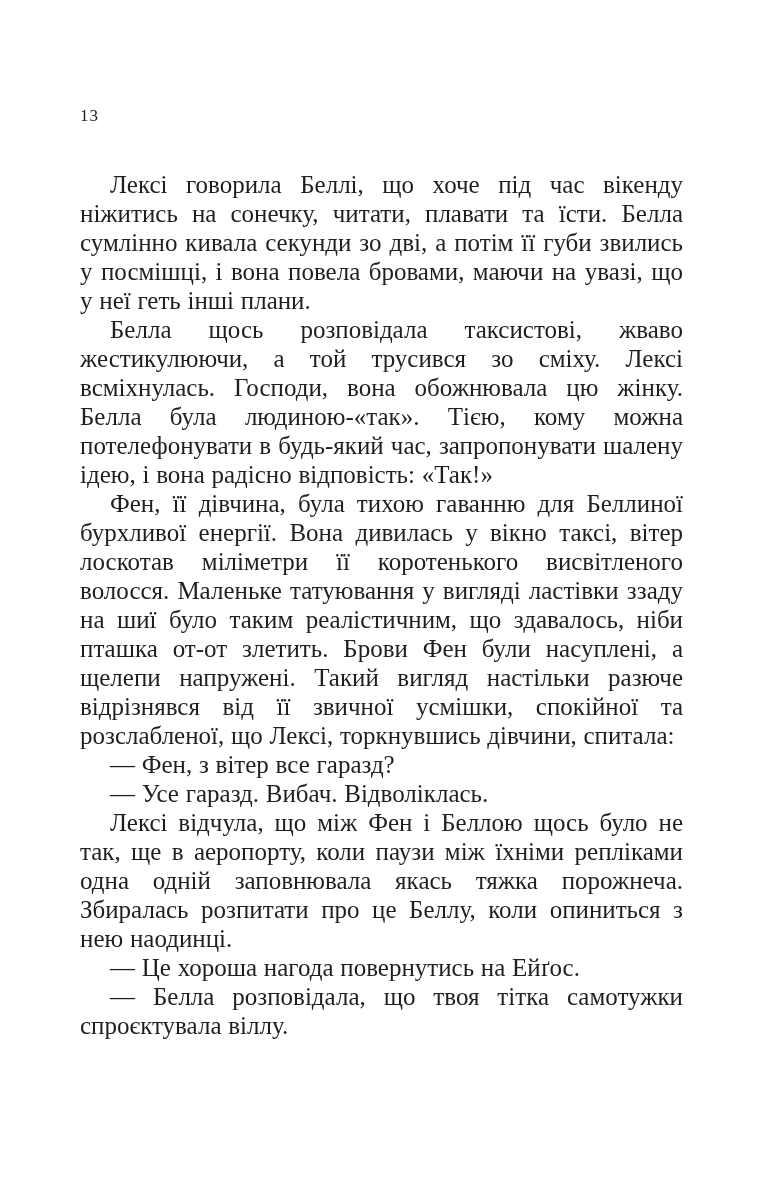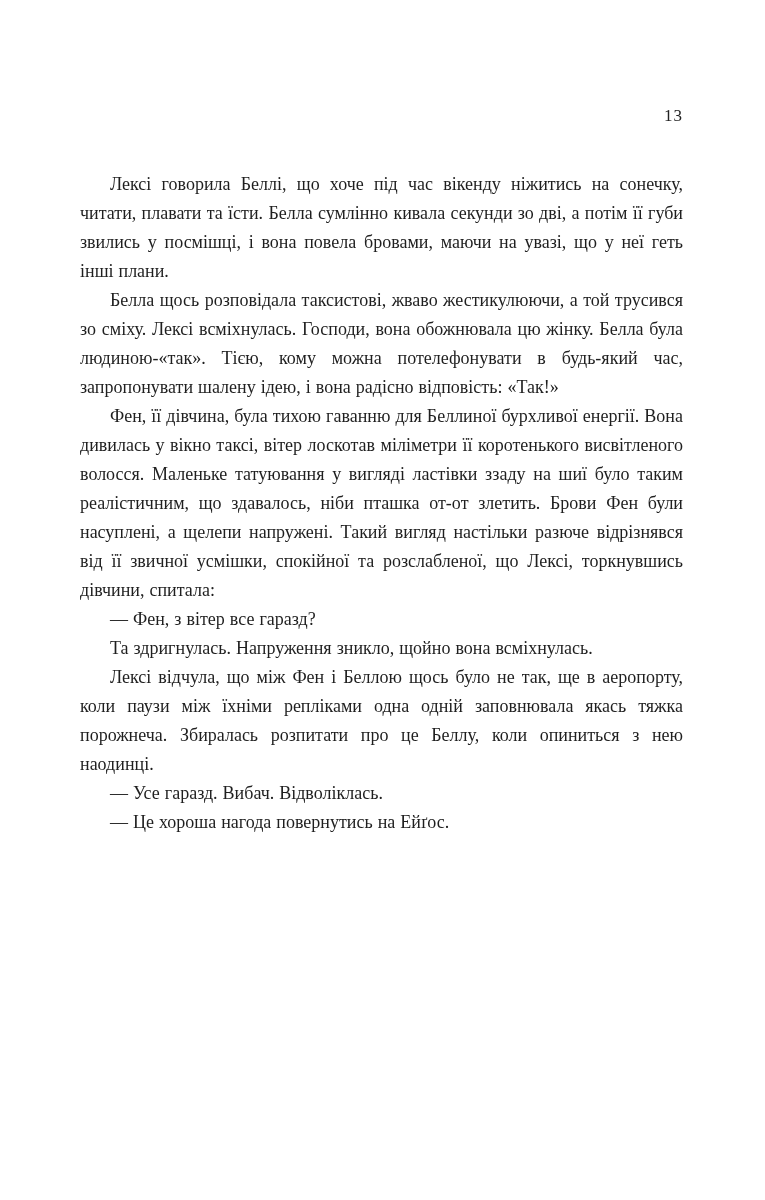--- a/index.html
+++ b/index.html
@@ -17,28 +17,27 @@
   .page {
     position: relative;
     width: 765px;
     height: 1200px;
     background: #ffffff;
     box-sizing: border-box;
     padding: 106px 82px 40px 80px;
     overflow: hidden;
   }
   .page-number {
-    text-align: right;
     font-size: 17px;
     letter-spacing: 1px;
     color: #222222;
     margin: 0 0 44px 0;
   }
   .text-block {
-    font-size: 18px;
+    font-size: 25px;
     line-height: 29px;
     text-align: justify;
     color: #1f1f1f;
   }
   .text-block p {
     margin: 0;
     text-indent: 30px;
     word-spacing: 0.5px;
   }
 </style>
@@ -46,18 +45,18 @@
 <body>
 
 <div class="page">
   <div class="page-number">13</div>
 
   <div class="text-block">
     <p>Лексі говорила Беллі, що хоче під час вікенду ніжитись на сонечку, читати, плавати та їсти. Белла сумлінно кивала секунди зо дві, а потім її губи звились у посмішці, і вона повела бровами, маючи на увазі, що у неї геть інші плани.</p>
     <p>Белла щось розповідала таксистові, жваво жестикулюючи, а той трусився зо сміху. Лексі всміхнулась. Господи, вона обожнювала цю жінку. Белла була людиною-«так». Тією, кому можна потелефонувати в будь-який час, запропонувати шалену ідею, і вона радісно відповість: «Так!»</p>
     <p>Фен, її дівчина, була тихою гаванню для Беллиної бурхливої енергії. Вона дивилась у вікно таксі, вітер лоскотав міліметри її коротенького висвітленого волосся. Маленьке татуювання у вигляді ластівки ззаду на шиї було таким реалістичним, що здавалось, ніби пташка от-от злетить. Брови Фен були насуплені, а щелепи напружені. Такий вигляд настільки разюче відрізнявся від її звичної усмішки, спокійної та розслабленої, що Лексі, торкнувшись дівчини, спитала:</p>
     <p>— Фен, з вітер все гаразд?</p>
-    <p>Та здригнулась. Напруження зникло, щойно вона всміхнулась.</p>
+    <p>— Усе гаразд. Вибач. Відволіклась.</p>
     <p>Лексі відчула, що між Фен і Беллою щось було не так, ще в аеропорту, коли паузи між їхніми репліками одна одній заповнювала якась тяжка порожнеча. Збиралась розпитати про це Беллу, коли опиниться з нею наодинці.</p>
-    <p>— Усе гаразд. Вибач. Відволіклась.</p>
     <p>— Це хороша нагода повернутись на Ейґос.</p>
+    <p>— Белла розповідала, що твоя тітка самотужки спроєктувала віллу.</p>
   </div>
 </div>
 
 </body></html>

